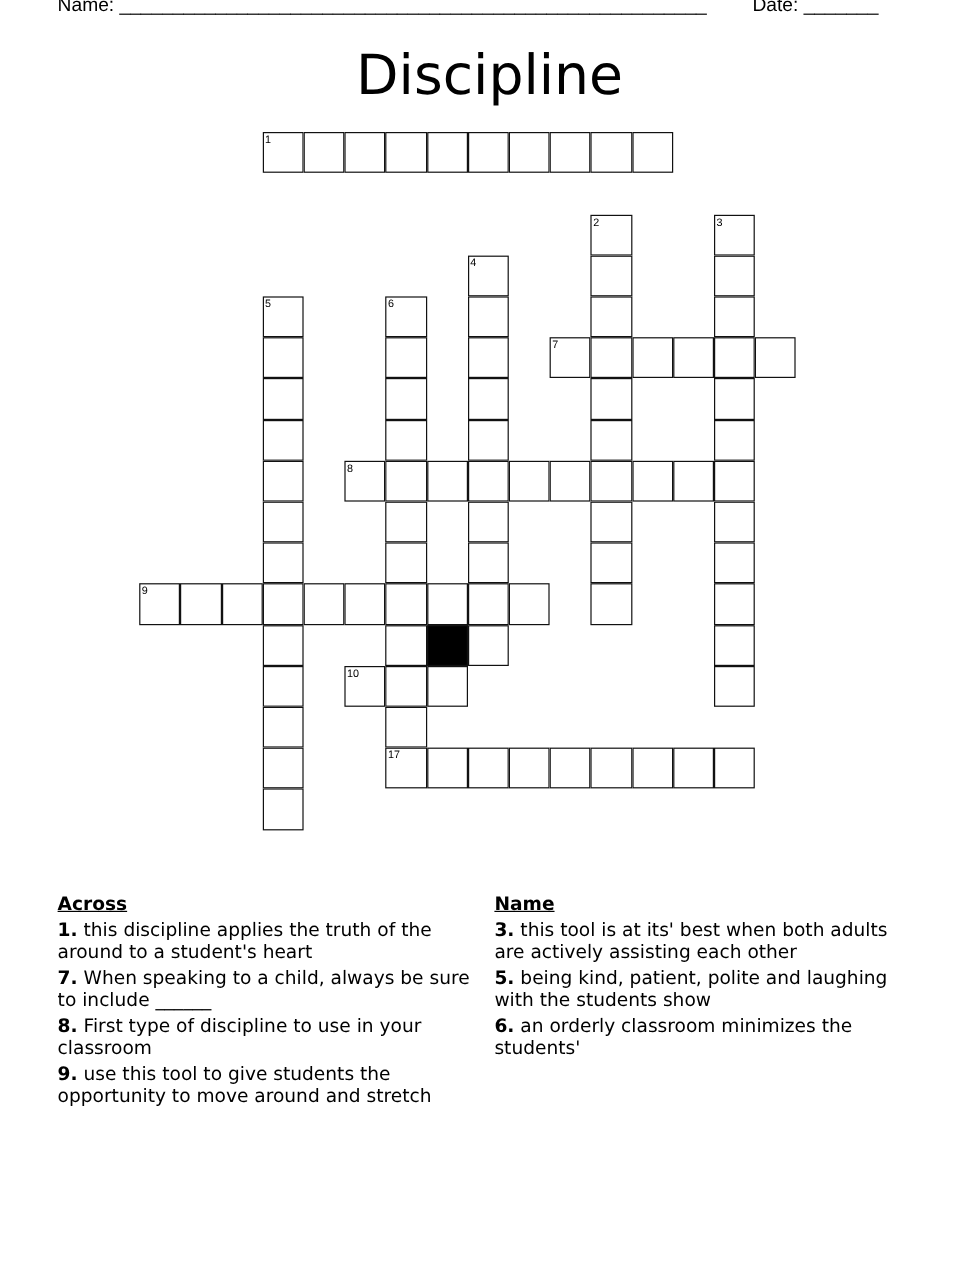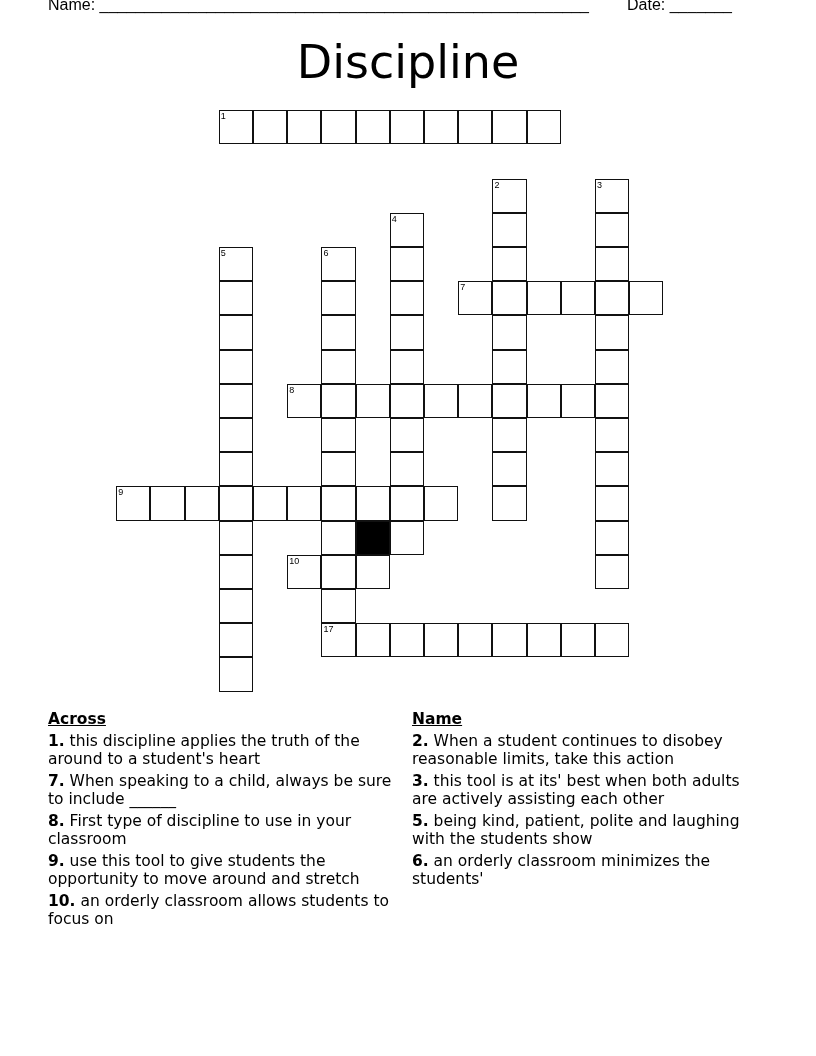--- a/index.html
+++ b/index.html
@@ -9,21 +9,21 @@
     .header-line .name { position:absolute; left:0; top:0; }
     .header-line .date { position:absolute; left:579px; top:0; }
     .title { position:absolute; top:32px; left:0; width:816px; text-align:center;
       font-family:"DejaVu Sans", sans-serif; font-size:46px; line-height:60px; }
     .grid { position:absolute; left:117px; top:111px; }
     .cell { position:absolute; width:34.2px; height:34.2px; box-sizing:border-box;
       border:1.6px solid #111; background:#fff; margin-left:-0.8px; margin-top:-0.8px; }
     .cell.black { background:#000; }
     .cell .num { position:absolute; left:1px; top:0px; font-family:"Liberation Sans", sans-serif;
       font-size:9px; line-height:10px; }
-    .clues { position:absolute; top:710px; font-family:"DejaVu Sans", sans-serif;
+    .clues { position:absolute; top:744px; font-family:"DejaVu Sans", sans-serif;
       font-size:15.5px; line-height:18px; }
     .clues.across { left:48px; width:350px; }
     .clues.down { left:412px; width:345px; }
     .clues h3 { margin:0 0 4px 0; font-size:15.5px; font-weight:bold; text-decoration:underline; }
     .clue { margin-bottom:4px; }
     .clue b { font-weight:bold; }
   </style>
 </head>
 <body>
 
@@ -153,22 +153,20 @@
     <div class="cell" style="left: 478.8px; top: 513px;"></div>
     <div class="cell black" style="left: 239.4px; top: 410.4px;"></div>
   </div>
 
 <div class="clues across">
   <h3>Across</h3>
   <div class="clue"><b>1.</b><span> this discipline applies the truth of the around to a student's heart</span></div>
   <div class="clue"><b>7.</b><span> When speaking to a child, always be sure to include ______</span></div>
   <div class="clue"><b>8.</b><span> First type of discipline to use in your classroom</span></div>
   <div class="clue"><b>9.</b><span> use this tool to give students the opportunity to move around and stretch</span></div>
-  <div class="clue"><b>10.</b><span> an orderly classroom allows students to focus on</span></div>
 </div>
 
 <div class="clues down">
   <h3>Name</h3>
-  <div class="clue"><b>2.</b><span> When a student continues to disobey reasonable limits, take this action</span></div>
   <div class="clue"><b>3.</b><span> this tool is at its' best when both adults are actively assisting each other</span></div>
   <div class="clue"><b>5.</b><span> being kind, patient, polite and laughing with the students show</span></div>
   <div class="clue"><b>6.</b><span> an orderly classroom minimizes the students'</span></div>
 </div>
 
 </body></html>

